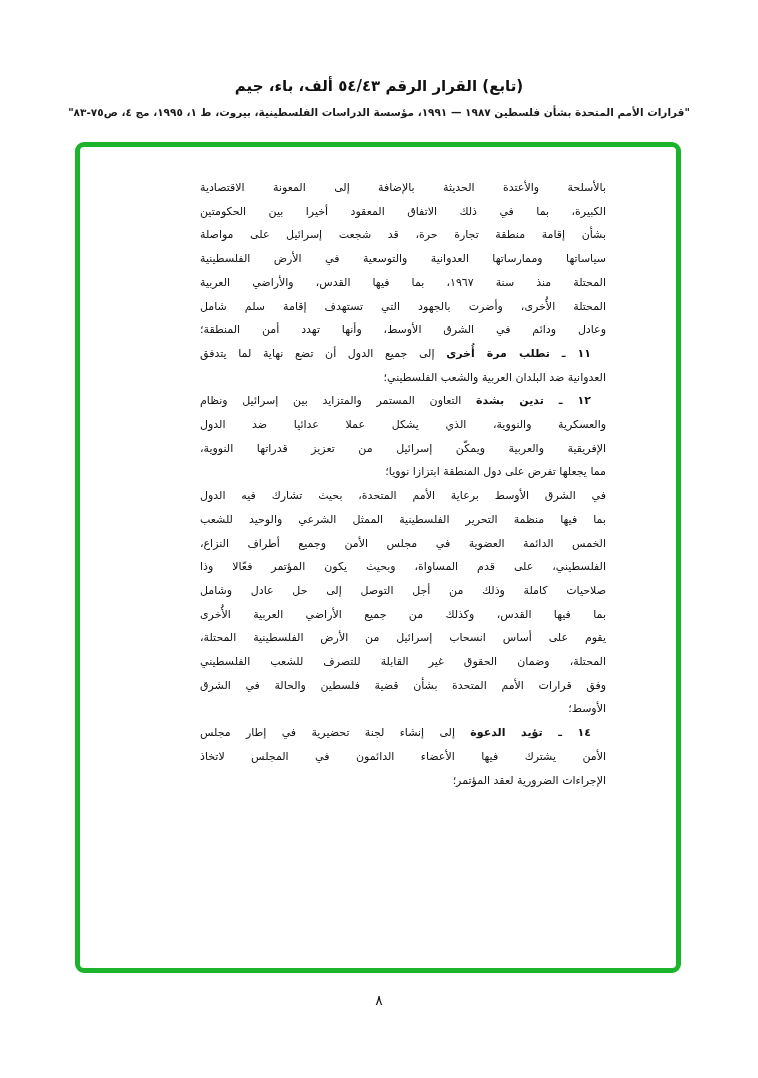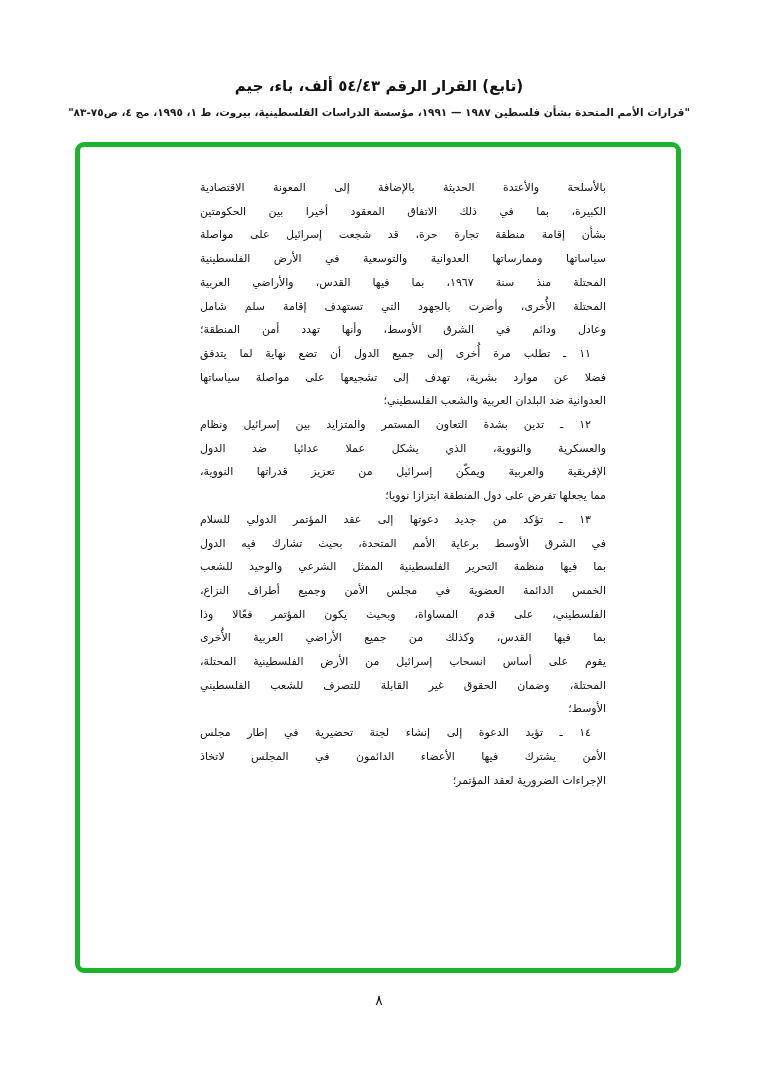--- a/index.html
+++ b/index.html
@@ -56,21 +56,21 @@
   .line {
     text-align: justify;
     text-align-last: justify;
     overflow: hidden;
     white-space: normal;
   }
   .line.end {
     text-align-last: auto;
   }
   .line.ind { padding-right: 15px; }
-  .line b { font-weight: normal; }
+  .line b { font-weight: bold; }
 
   .pagenum {
     position: absolute;
     top: 992px; left: 0; right: 0;
     text-align: center;
     direction: rtl;
     font-size: 14px;
     color: #111;
   }
 </style>
@@ -87,34 +87,34 @@
 
   <div class="textblock">
       <div class="line">بالأسلحة والأعتدة الحديثة بالإضافة إلى المعونة الاقتصادية</div>
       <div class="line">الكبيرة، بما في ذلك الاتفاق المعقود أخيرا بين الحكومتين</div>
       <div class="line">بشأن إقامة منطقة تجارة حرة، قد شجعت إسرائيل على مواصلة</div>
       <div class="line">سياساتها وممارساتها العدوانية والتوسعية في الأرض الفلسطينية</div>
       <div class="line">المحتلة منذ سنة ١٩٦٧، بما فيها القدس، والأراضي العربية</div>
       <div class="line">المحتلة الأُخرى، وأضرت بالجهود التي تستهدف إقامة سلم شامل</div>
       <div class="line">وعادل ودائم في الشرق الأوسط، وأنها تهدد أمن المنطقة؛</div>
       <div class="line ind"><b>١١ ـ تطلب مرة أُخرى</b> إلى جميع الدول أن تضع نهاية لما يتدفق</div>
-      <div class="line">فضلا عن موارد بشرية، تهدف إلى تشجيعها على مواصلة سياساتها</div>
       <div class="line end">العدوانية ضد البلدان العربية والشعب الفلسطيني؛</div>
       <div class="line ind"><b>١٢ ـ تدين بشدة</b> التعاون المستمر والمتزايد بين إسرائيل ونظام</div>
       <div class="line">والعسكرية والنووية، الذي يشكل عملا عدائيا ضد الدول</div>
       <div class="line">الإفريقية والعربية ويمكّن إسرائيل من تعزيز قدراتها النووية،</div>
       <div class="line end">مما يجعلها تفرض على دول المنطقة ابتزازا نوويا؛</div>
-      <div class="line ind"><b>١٣ ـ تؤكد من جديد</b> دعوتها إلى عقد المؤتمر الدولي للسلام</div>
       <div class="line">في الشرق الأوسط برعاية الأمم المتحدة، بحيث تشارك فيه الدول</div>
       <div class="line">بما فيها منظمة التحرير الفلسطينية الممثل الشرعي والوحيد للشعب</div>
       <div class="line">الخمس الدائمة العضوية في مجلس الأمن وجميع أطراف النزاع،</div>
       <div class="line">الفلسطيني، على قدم المساواة، وبحيث يكون المؤتمر فعّالا وذا</div>
+      <div class="line">صلاحيات كاملة وذلك من أجل التوصل إلى حل عادل وشامل</div>
       <div class="line">بما فيها القدس، وكذلك من جميع الأراضي العربية الأُخرى</div>
       <div class="line">يقوم على أساس انسحاب إسرائيل من الأرض الفلسطينية المحتلة،</div>
       <div class="line">المحتلة، وضمان الحقوق غير القابلة للتصرف للشعب الفلسطيني</div>
+      <div class="line">وفق قرارات الأمم المتحدة بشأن قضية فلسطين والحالة في الشرق</div>
       <div class="line end">الأوسط؛</div>
       <div class="line ind"><b>١٤ ـ تؤيد الدعوة</b> إلى إنشاء لجنة تحضيرية في إطار مجلس</div>
       <div class="line">الأمن يشترك فيها الأعضاء الدائمون في المجلس لاتخاذ</div>
       <div class="line end">الإجراءات الضرورية لعقد المؤتمر؛</div>
     </div>
 
   <div class="pagenum">٨</div>
 
 </div>
 

